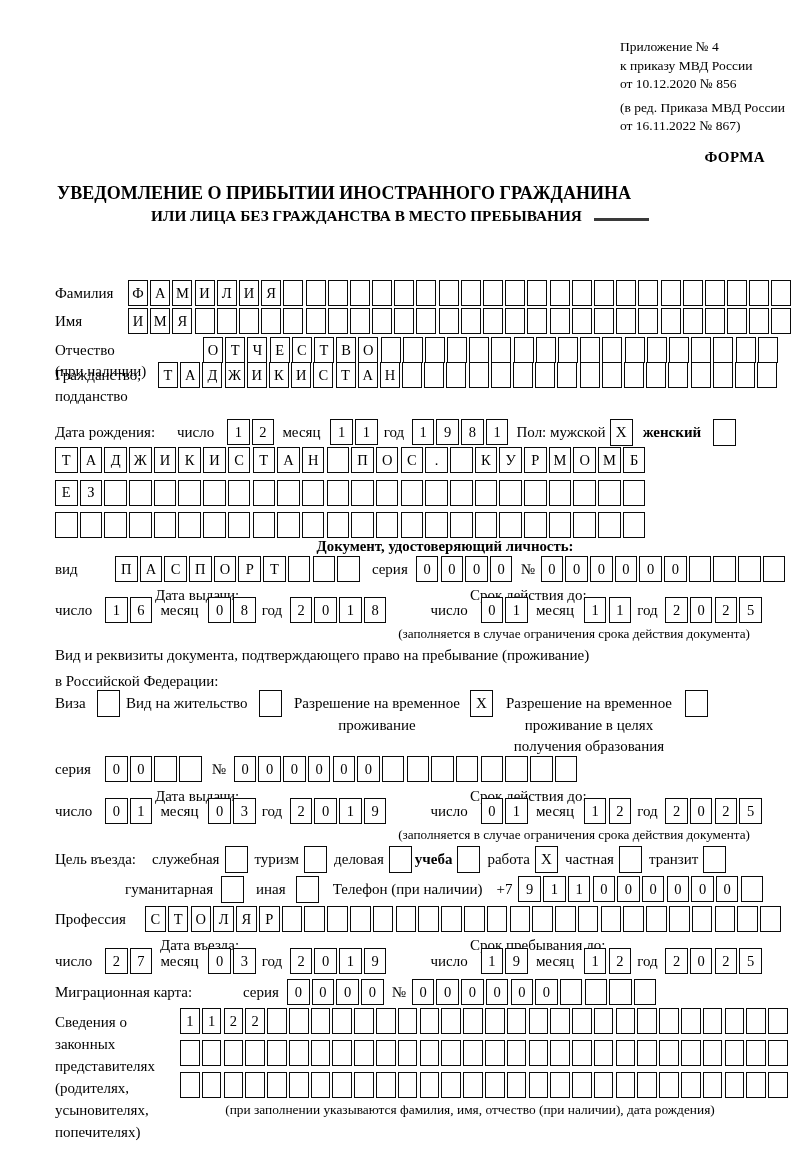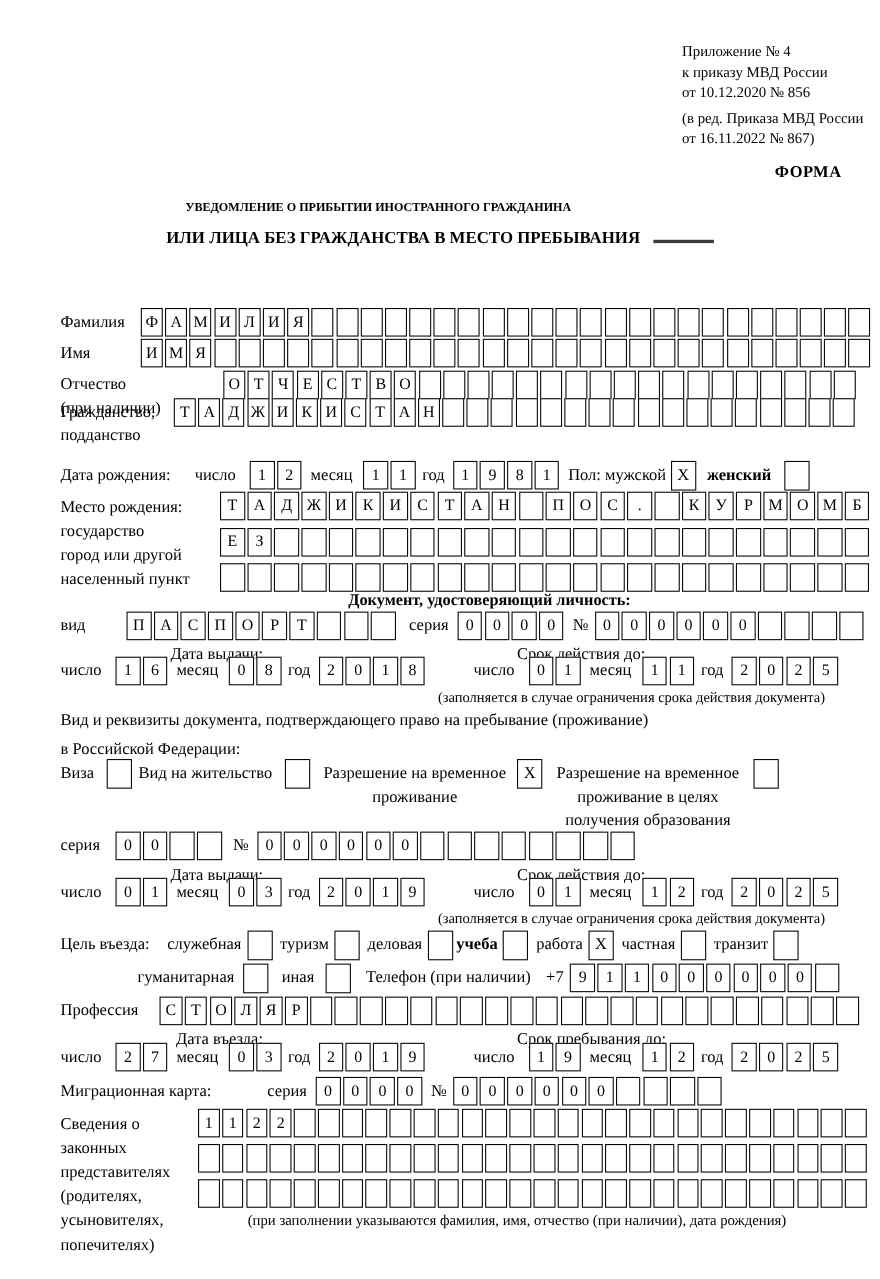--- a/index.html
+++ b/index.html
@@ -37,21 +37,21 @@
     <div>Приложение № 4</div>
     <div>к приказу МВД России</div>
     <div>от 10.12.2020 № 856</div>
     <div class="gap"></div>
     <div>(в ред. Приказа МВД России</div>
     <div>от 16.11.2022 № 867)</div>
   </div>
 
   <div class="abs bold" style="top:149px; left:0; width:765px; text-align:right; letter-spacing:.4px;">ФОРМА</div>
 
-  <div class="abs bold center" style="top:183px; left:0; width:688px; font-size:11px;">УВЕДОМЛЕНИЕ О ПРИБЫТИИ ИНОСТРАННОГО ГРАЖДАНИНА</div>
+  <div class="abs bold center" style="top:183px; left:0; width:688px; font-size:18px;">УВЕДОМЛЕНИЕ О ПРИБЫТИИ ИНОСТРАННОГО ГРАЖДАНИНА</div>
   <div class="abs bold center" style="top:206px; left:0; width:800px; font-size:15.3px;">
     <span>ИЛИ ЛИЦА БЕЗ ГРАЖДАНСТВА В МЕСТО ПРЕБЫВАНИЯ</span><span class="blank-line"></span>
   </div>
 
 
   <div class="abs frow" style="top:280px; left:55px;">
     <span class="lbl" style="width:73px;">Фамилия</span>
     <div class="cells">
         <span class="cell">Ф</span>
         <span class="cell">А</span>
@@ -213,26 +213,20 @@
         <span class="cell">8</span>
         <span class="cell">1</span>
       </div>
     <span class="lbl" style="margin-left:6px;">Пол: мужской</span>
     <span class="cbox" style="margin-left:4px;">X</span>
     <span class="lbl" style="margin-left:10px;font-weight:bold;">женский</span>
     <span class="cbox" style="margin-left:12px;"></span>
   </div>
 
   <div class="abs frow" style="top:447px; left:55px;">
-    <div class="lbl2" style="width:145px; line-height:22px;">
-      <div>Место рождения:</div>
-      <div>государство</div>
-      <div>город или другой</div>
-      <div>населенный пункт</div>
-    </div>
     <div>
       <div class="cells w" style="margin-bottom:6.5px;">
           <span class="cell">Т</span>
           <span class="cell">А</span>
           <span class="cell">Д</span>
           <span class="cell">Ж</span>
           <span class="cell">И</span>
           <span class="cell">К</span>
           <span class="cell">И</span>
           <span class="cell">С</span>

